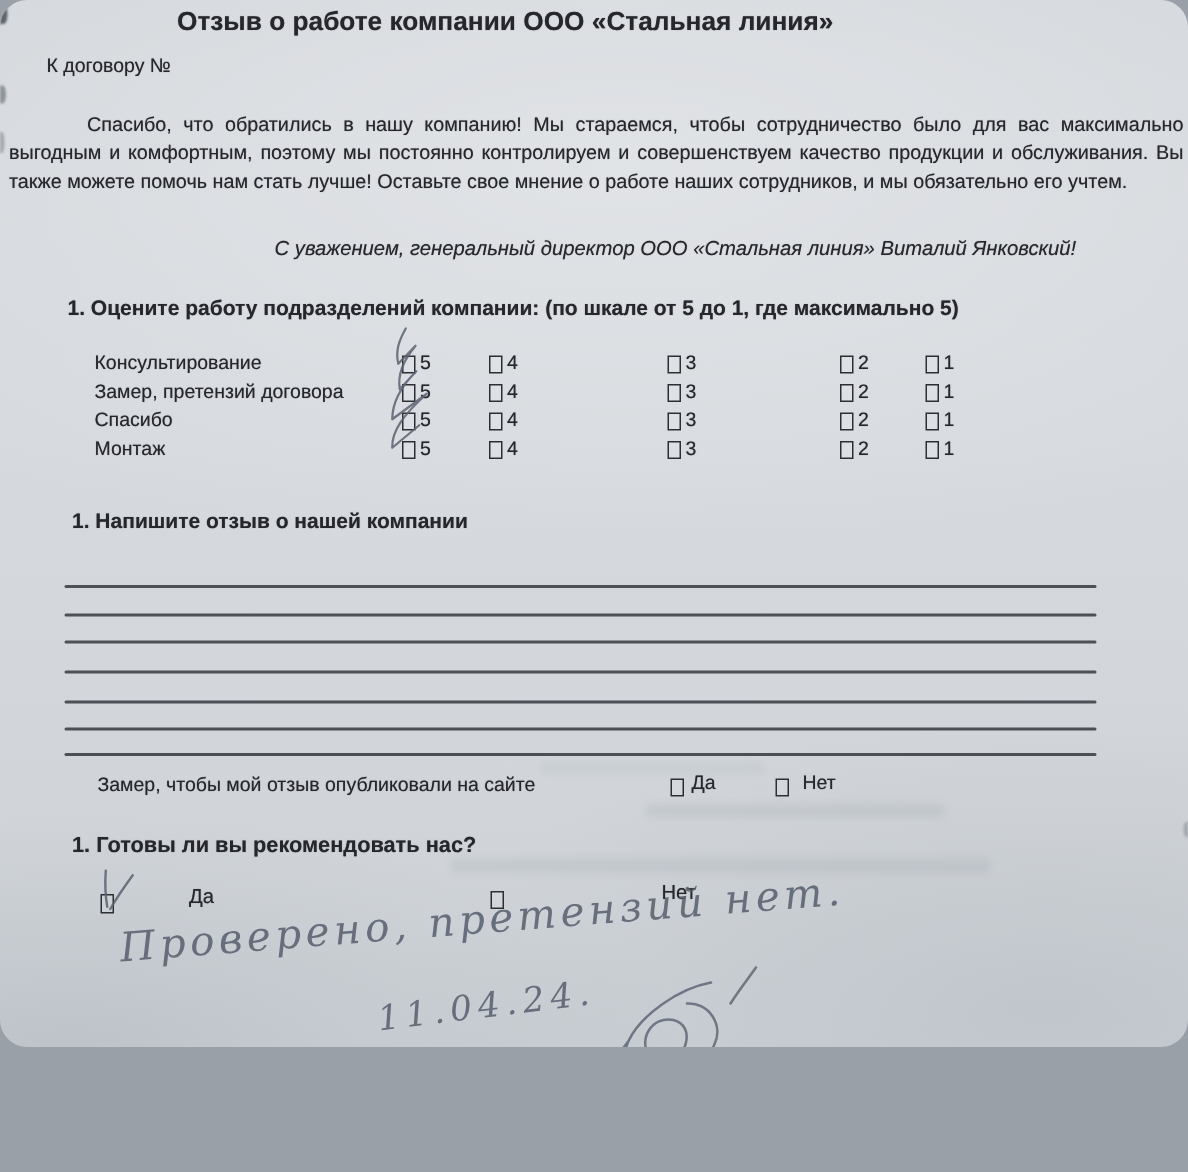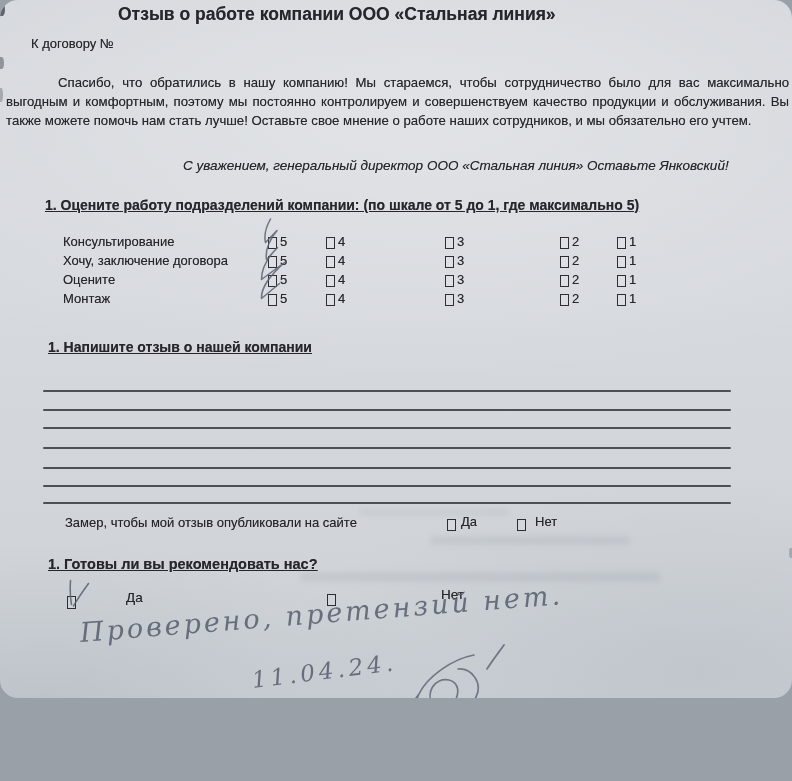--- a/index.html
+++ b/index.html
@@ -12,21 +12,21 @@
       radial-gradient(95% 40% at 6% 100%, rgba(135,143,153,.22), transparent 55%),
       linear-gradient(180deg,#d3d6da 0%,#d6d9dd 42%,#d1d5d9 76%,#cdd2d7 100%);
     border-radius: 18px;
   }
   .abs{position:absolute;}
   .print{text-shadow:0 0 .6px rgba(38,39,44,.55);}
   .title{font-size:17.5px;font-weight:bold;white-space:nowrap;}
   .small{font-size:13px;}
   .intro{font-size:13.2px;line-height:19px;text-align:justify;text-indent:52px;}
   .italic-line{font-size:13.5px;font-style:italic;white-space:nowrap;}
-  .h-bold{font-size:14px;font-weight:bold;white-space:nowrap;text-decoration:underline;}
+  .h-bold{font-size:14px;font-weight:bold;white-space:nowrap;}
   .rating-table{position:absolute;left:0;top:233px;width:792px;height:80px;}
   .rating-row{position:absolute;left:0;width:792px;height:19px;}
   .row-label{position:absolute;left:63px;top:1px;font-size:13px;text-shadow:0 0 .6px rgba(38,39,44,.55);}
   .cb{position:absolute;top:4px;width:7px;height:10px;border:1.6px solid #2c2e34;background:rgba(255,255,255,.10);}
   .cb-num{position:absolute;top:1px;font-size:13px;text-shadow:0 0 .6px rgba(38,39,44,.55);}
   .cb-static{position:absolute;width:7px;height:10px;border:1.6px solid #2c2e34;background:rgba(255,255,255,.10);}
   .rule{position:absolute;left:43px;width:688px;height:2px;background:rgba(52,56,63,.85);border-radius:1px;}
   .pen-text{font-family:"DejaVu Serif",serif;font-style:italic;white-space:nowrap;opacity:.88;}
   .note{font-size:27px;letter-spacing:3px;transform:rotate(-4.5deg);transform-origin:left center;}
   .date{font-size:23px;letter-spacing:4px;transform:rotate(-7deg);transform-origin:left center;}
@@ -37,52 +37,52 @@
 </head>
 <body>
 
 <div class="page">
 
   <div class="abs print title" style="left:118px;top:4px;">Отзыв о работе компании ООО «Стальная линия»</div>
   <div class="abs print small" style="left:31px;top:36px;">К договору №</div>
 
   <div class="abs print intro" style="left:6px;top:73px;width:783px;">Спасибо, что обратились в нашу компанию! Мы стараемся, чтобы сотрудничество было для вас максимально выгодным и комфортным, поэтому мы постоянно контролируем и совершенствуем качество продукции и обслуживания. Вы также можете помочь нам стать лучше! Оставьте свое мнение о работе наших сотрудников, и мы обязательно его учтем.</div>
 
-  <div class="abs print italic-line" style="left:183px;top:158px;">С уважением, генеральный директор ООО «Стальная линия» Оставьте Янковский!</div>
+  <div class="abs print italic-line" style="left:183px;top:158px;">С уважением, генеральный директор ООО «Стальная линия» Виталий Янковский!</div>
 
   <div class="abs print h-bold" style="left:45px;top:197px;">1. Оцените работу подразделений компании: (по шкале от 5 до 1, где максимально 5)</div>
   <div class="rating-table">
       <div class="rating-row" style="top: 0px;">
         <span class="row-label">Консультирование</span>
         <span class="cb" style="left: 268px;"></span>
         <span class="cb-num" style="left: 280px;">5</span>
         <span class="cb" style="left: 326px;"></span>
         <span class="cb-num" style="left: 338px;">4</span>
         <span class="cb" style="left: 445px;"></span>
         <span class="cb-num" style="left: 457px;">3</span>
         <span class="cb" style="left: 560px;"></span>
         <span class="cb-num" style="left: 572px;">2</span>
         <span class="cb" style="left: 617px;"></span>
         <span class="cb-num" style="left: 629px;">1</span>
       </div>
       <div class="rating-row" style="top: 19px;">
-        <span class="row-label">Хочу, заключение договора</span>
+        <span class="row-label">Замер, претензий договора</span>
         <span class="cb" style="left: 268px;"></span>
         <span class="cb-num" style="left: 280px;">5</span>
         <span class="cb" style="left: 326px;"></span>
         <span class="cb-num" style="left: 338px;">4</span>
         <span class="cb" style="left: 445px;"></span>
         <span class="cb-num" style="left: 457px;">3</span>
         <span class="cb" style="left: 560px;"></span>
         <span class="cb-num" style="left: 572px;">2</span>
         <span class="cb" style="left: 617px;"></span>
         <span class="cb-num" style="left: 629px;">1</span>
       </div>
       <div class="rating-row" style="top: 38px;">
-        <span class="row-label">Оцените</span>
+        <span class="row-label">Спасибо</span>
         <span class="cb" style="left: 268px;"></span>
         <span class="cb-num" style="left: 280px;">5</span>
         <span class="cb" style="left: 326px;"></span>
         <span class="cb-num" style="left: 338px;">4</span>
         <span class="cb" style="left: 445px;"></span>
         <span class="cb-num" style="left: 457px;">3</span>
         <span class="cb" style="left: 560px;"></span>
         <span class="cb-num" style="left: 572px;">2</span>
         <span class="cb" style="left: 617px;"></span>
         <span class="cb-num" style="left: 629px;">1</span>

